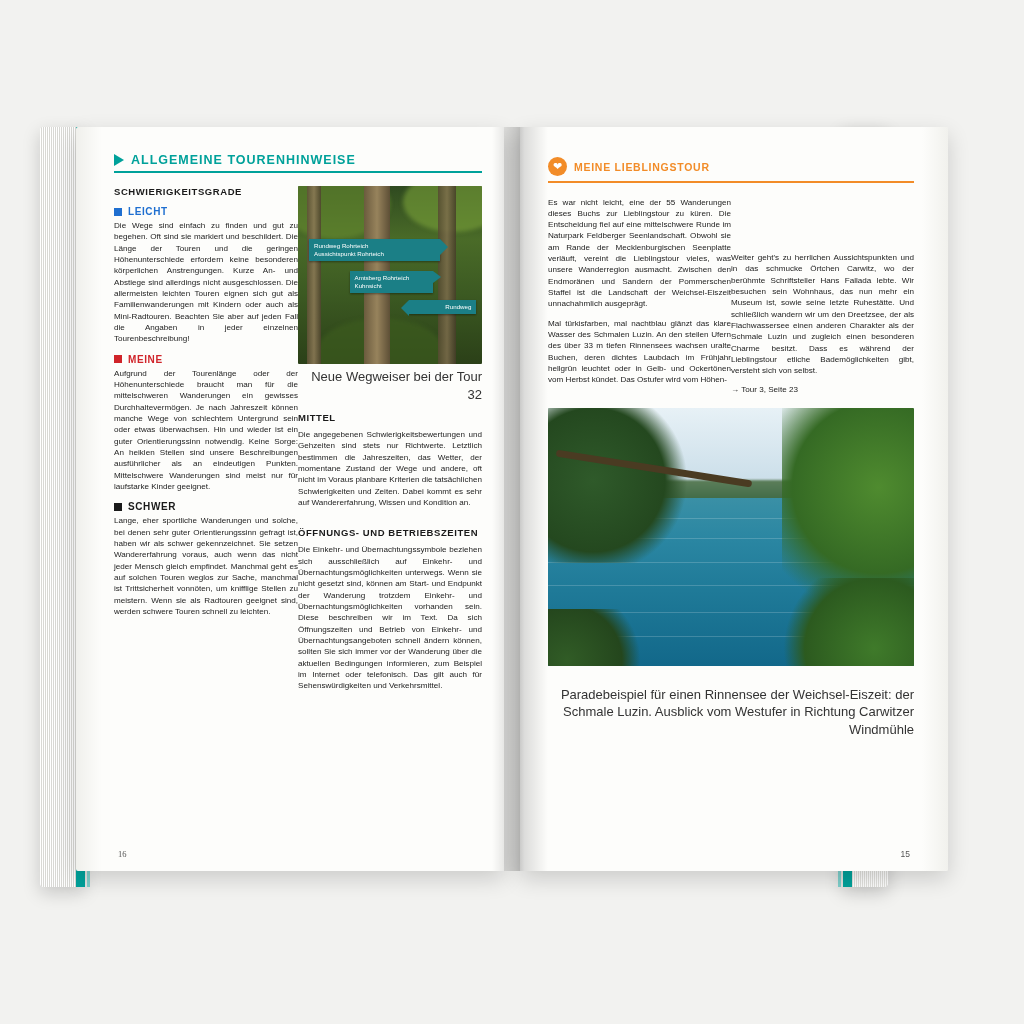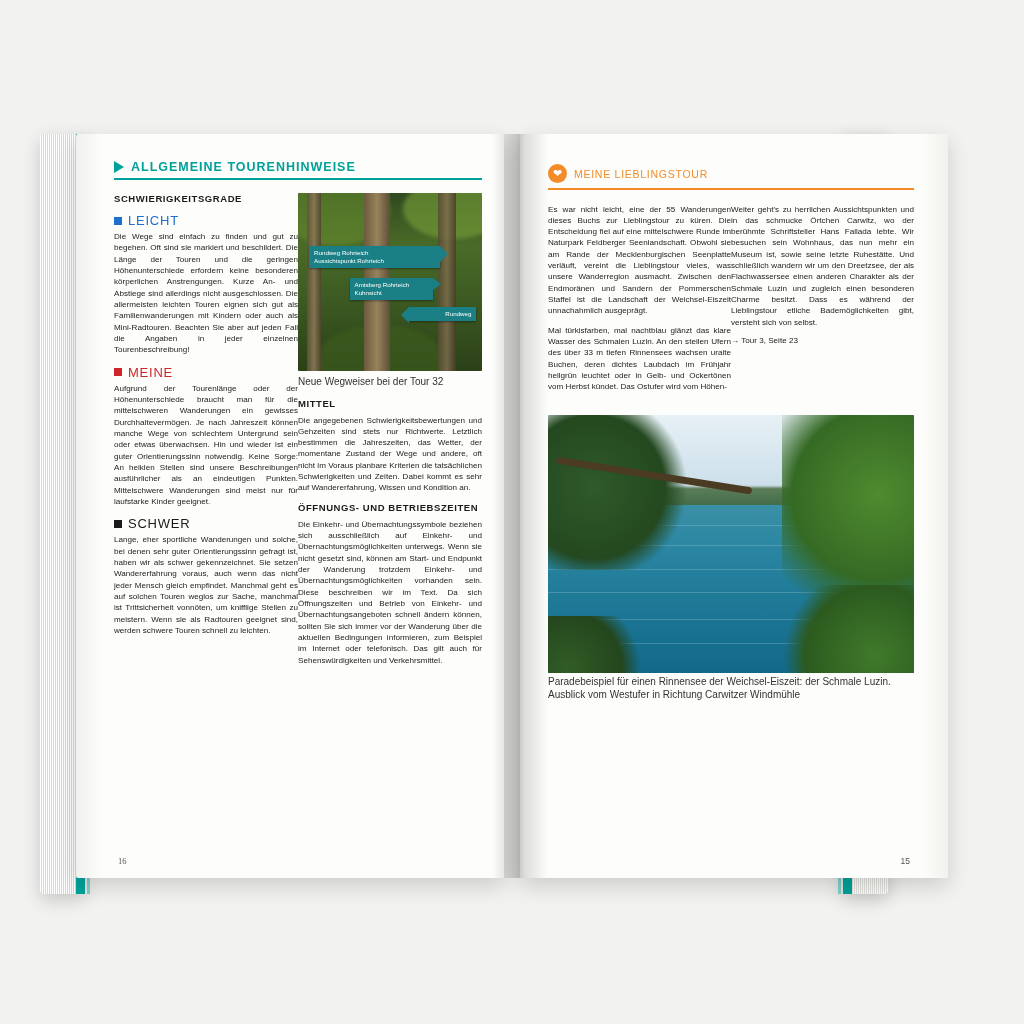--- a/index.html
+++ b/index.html
@@ -6,21 +6,21 @@
   body{
     width:1024px;height:1024px;
     background:#f2f2f0;
     font-family:"Liberation Sans", sans-serif;
     overflow:hidden;
     position:relative;
   }
   
   #book{
     position:absolute;
-    left:40px;top:134px;
+    left:40px;top:127px;
     width:848px;height:760px;
   }
   .page-stack{
     position:absolute;top:0;bottom:0;
     background:linear-gradient(to right,#cfcfcb,#ffffff 40%,#e6e6e2 100%);
   }
   #stack-left{left:0;width:44px;border-radius:3px 0 0 4px;
      background:repeating-linear-gradient(to right,#ffffff 0px,#ffffff 1px,#d8d8d4 1px,#d8d8d4 2px);
      box-shadow:0 6px 18px rgba(0,0,0,.18);}
   #stack-right{right:0;width:46px;border-radius:0 3px 4px 0;
@@ -54,49 +54,49 @@
   #page-right .content{left:28px;right:34px;}
 
   
   .sec-head{display:flex;align-items:center;gap:7px;margin:0 0 3px 0;}
   .tri{width:0;height:0;border-top:6px solid transparent;border-bottom:6px solid transparent;border-left:10px solid #00a19a;}
   .sec-title{color:#00a19a;font-size:12.5px;font-weight:bold;letter-spacing:.08em;}
   .rule{height:2px;background:#00a19a;margin:4px 0 13px 0;}
 
   .fav-head{display:flex;align-items:center;gap:7px;margin:4px 0 0 0;}
   .fav-dot{width:19px;height:19px;border-radius:50%;background:#f28c28;display:flex;align-items:center;justify-content:center;color:#fff;font-size:11px;}
-  .fav-title{color:#f28c28;font-size:10.5px;font-weight:normal;letter-spacing:.07em;}
+  .fav-title{color:#f28c28;font-size:10.5px;font-weight:bold;letter-spacing:.07em;}
   .fav-rule{height:1.5px;background:#f28c28;margin:5px 0 14px 0;}
 
   .sub-head{font-size:9.5px;font-weight:bold;letter-spacing:.06em;color:#1a1a1a;margin:0 0 6px 0;}
 
   .lvl{display:flex;align-items:center;gap:6px;margin:9px 0 3px 0;}
   .sq{width:8px;height:8px;display:inline-block;}
   .sq.blue{background:#1f6fd0;}
   .sq.red{background:#d0242a;}
   .sq.black{background:#1a1a1a;}
-  .lvl-name{font-size:13px;font-weight:normal;letter-spacing:.06em;}
+  .lvl-name{font-size:10px;font-weight:bold;letter-spacing:.06em;}
   .lvl-name.blue{color:#1f6fd0;}
   .lvl-name.red{color:#d0242a;}
   .lvl-name.black{color:#1a1a1a;}
 
   p.body{margin:0 0 8px 0;font-size:8.1px;line-height:1.40;text-align:justify;color:#222;hyphens:auto;}
 
   
-  .two-col{display:flex;gap:0;}
+  .two-col{display:flex;gap:0;align-items:flex-end;}
   .col{flex:1;}
 
   
   #left-top{display:flex;}
   #left-col1{width:184px;}
   #left-col2{width:184px;}
 
   
   .photo{position:relative;overflow:hidden;border-radius:1px;}
-  .cap{font-size:10px;line-height:1.35;color:#333;margin:4px 0 9px 0;}
+  .cap{font-size:13px;line-height:1.35;color:#333;margin:4px 0 9px 0;text-align:right;}
 
   
   #sign-photo{height:178px;background:linear-gradient(180deg,#2f4a20 0%,#4a6b28 30%,#3c5a22 60%,#2b4018 100%);}
   #sign-photo .trunk{position:absolute;left:36%;top:0;width:26px;height:100%;background:linear-gradient(90deg,#6b5b3e,#97835c,#5d4f36);}
   #sign-photo .trunk2{position:absolute;left:5%;top:0;width:14px;height:100%;background:linear-gradient(90deg,#5e5236,#8a7855,#4e442d);opacity:.9;}
   #sign-photo .trunk3{position:absolute;right:14%;top:0;width:18px;height:100%;background:linear-gradient(90deg,#554a31,#7d6c4c,#453c28);opacity:.85;}
   #sign-photo .leaf{position:absolute;border-radius:50%;filter:blur(2px);}
   .sign{position:absolute;background:#1b7f86;color:#fff;font-size:6.2px;line-height:1.25;padding:3px 8px 3px 5px;
      box-shadow:0 1px 2px rgba(0,0,0,.4);}
   .sign:after{content:"";position:absolute;right:-8px;top:0;border-top:8.5px solid transparent;border-bottom:8.5px solid transparent;border-left:8px solid #1b7f86;}
@@ -197,21 +197,21 @@
             <div class="sign lft" style="right:3%;top:64%;width:54px;text-align:right;">
               <div>Rundweg</div>
             </div>
           </div>
 
           <div class="cap">Neue Wegweiser bei der Tour 32</div>
 
           <div class="sub-head">MITTEL</div>
           <p class="body">Die angegebenen Schwierigkeitsbewertungen und Gehzeiten sind stets nur Richtwerte. Letztlich bestimmen die Jahreszeiten, das Wetter, der momentane Zustand der Wege und andere, oft nicht im Voraus planbare Kriterien die tatsächlichen Schwierigkeiten und Zeiten. Dabei kommt es sehr auf Wandererfahrung, Wissen und Kondition an.</p>
 
-          <div class="sub-head" style="margin-top:8px;">ÖFFNUNGS- UND BETRIEBSZEITEN</div>
+          <div class="sub-head" style="margin-top:19px;">ÖFFNUNGS- UND BETRIEBSZEITEN</div>
           <p class="body">Die Einkehr- und Übernachtungssymbole beziehen sich ausschließlich auf Einkehr- und Übernachtungsmöglichkeiten unterwegs. Wenn sie nicht gesetzt sind, können am Start- und Endpunkt der Wanderung trotzdem Einkehr- und Übernachtungsmöglichkeiten vorhanden sein. Diese beschreiben wir im Text. Da sich Öffnungszeiten und Betrieb von Einkehr- und Übernachtungsangeboten schnell ändern können, sollten Sie sich immer vor der Wanderung über die aktuellen Bedingungen informieren, zum Beispiel im Internet oder telefonisch. Das gilt auch für Sehenswürdigkeiten und Verkehrsmittel.</p>
         </div>
       </div>
 
     </div>
     <div class="pno" id="pno-left">16</div>
   </div>
 
   <div class="page" id="page-right">
     <div class="content">
@@ -243,20 +243,20 @@
           <div class="ripple" style="top:52%"></div>
           <div class="ripple" style="top:68%"></div>
           <div class="ripple" style="top:82%"></div>
         </div>
         <div class="treeL"></div>
         <div class="branch"></div>
         <div class="treeR"></div>
         <div class="bushR"></div>
         <div class="shoreL"></div>
       </div>
-      <div class="cap" style="margin-top:2px;">Paradebeispiel für einen Rinnensee der Weichsel-Eiszeit: der Schmale Luzin. Ausblick vom Westufer in Richtung Carwitzer Windmühle</div>
+      <div class="cap" style="margin-top:20px;">Paradebeispiel für einen Rinnensee der Weichsel-Eiszeit: der Schmale Luzin. Ausblick vom Westufer in Richtung Carwitzer Windmühle</div>
 
     </div>
     <div class="pno" id="pno-right">15</div>
   </div>
 
   <div id="spine"></div>
 </div>
 
 </body></html>

